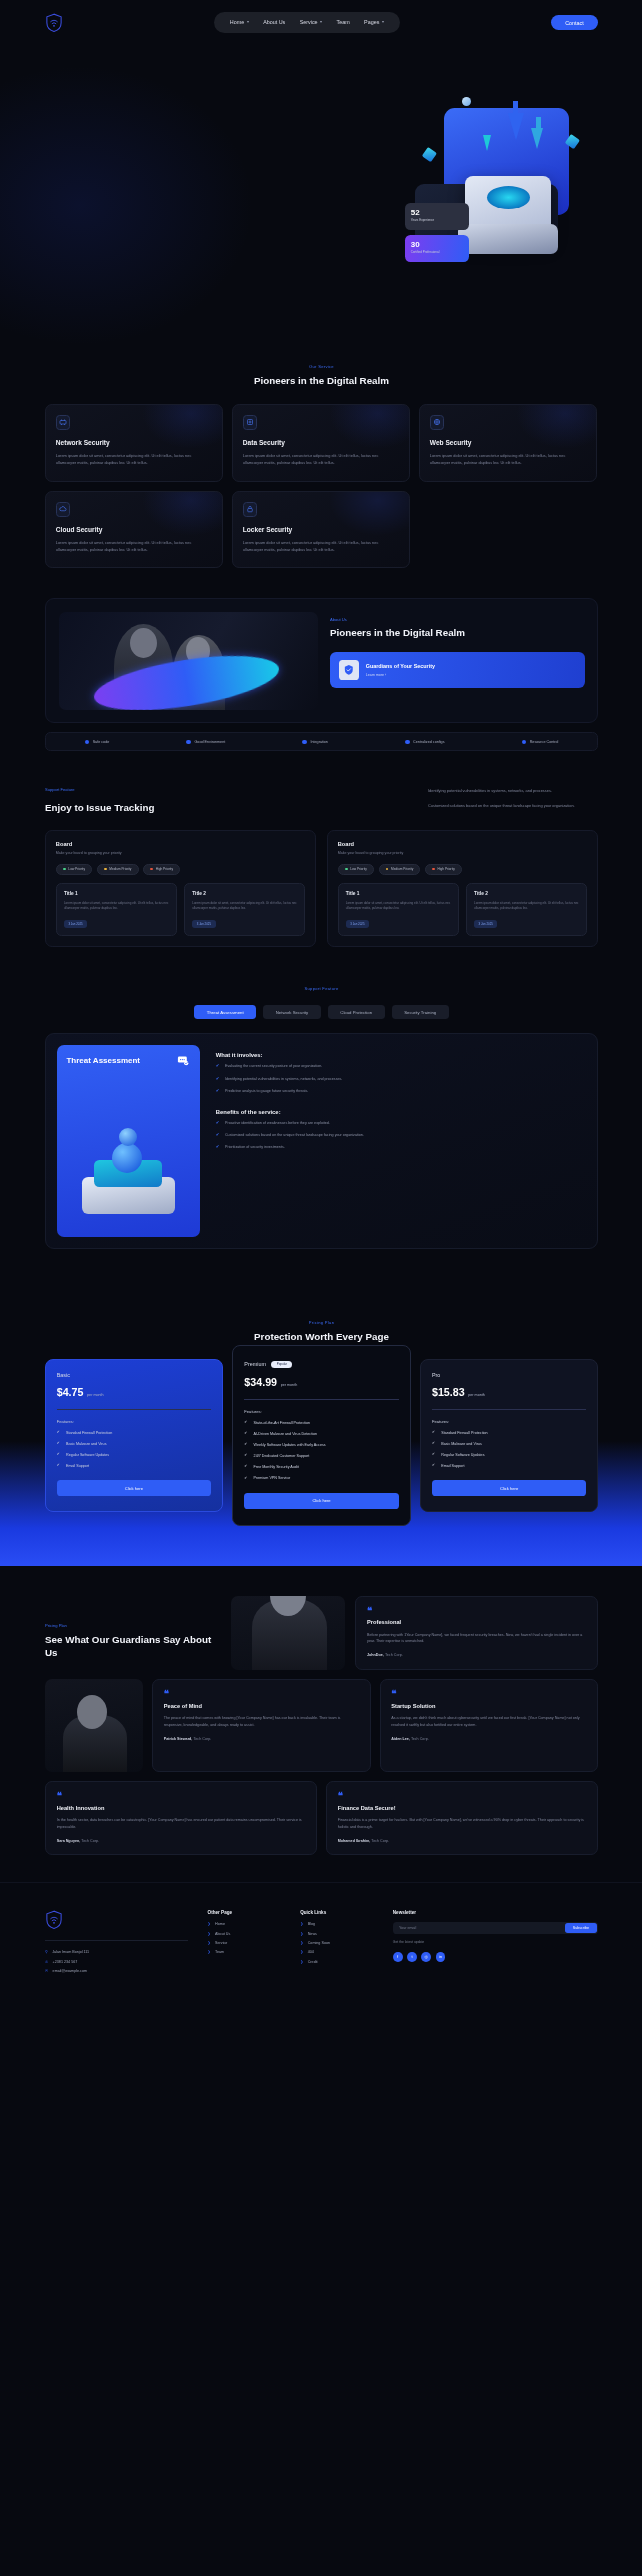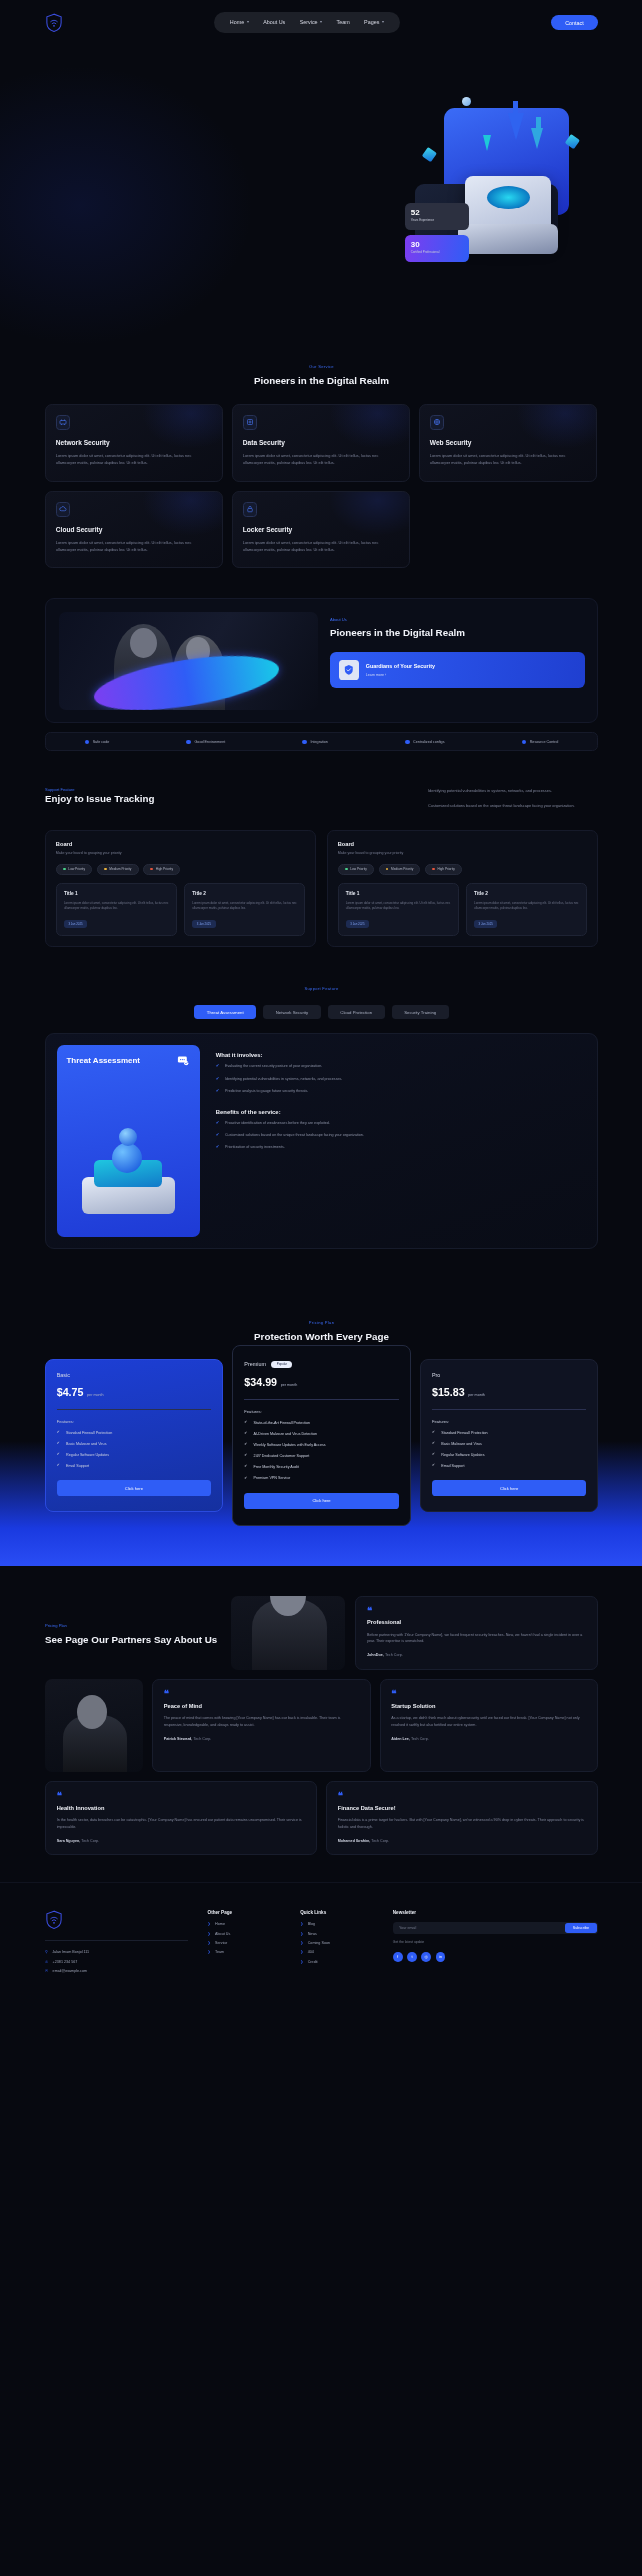--- a/index.html
+++ b/index.html
@@ -116,21 +116,21 @@
   .about-cta-s { font-size:3.6px; color:#cdd7f5; margin-top:2.7px; }
   .feat-bar { margin-top:9px; background:#0c0f1a; border:0.9px solid #161a2a; border-radius:5.4px;
               display:flex; justify-content:space-around; padding:6.2px 0; }
   .feat { font-size:3.7px; color:#a6abbd; display:flex; align-items:center; gap:3.6px; }
   .feat i { width:4.5px; height:4.5px; border-radius:50%; background:#2f5df6; display:inline-block; }
 
   
   .issues { margin-top:36px; }
   .iss-head { display:flex; justify-content:space-between; align-items:flex-start; }
   .iss-tag { font-size:4.1px; color:#3b6cf7; }
-  .iss-h { font-size:9.8px; font-weight:700; margin-top:0; line-height:1.35; color:#f2f4fa; width:187px; }
+  .iss-h { font-size:9.8px; font-weight:700; margin-top:9px; line-height:1.35; color:#f2f4fa; width:187px; }
   .iss-p { font-size:3.9px; line-height:1.85; color:#80869b; width:170px; margin-bottom:7.1px; }
   .boards { margin-top:14.3px; display:flex; gap:10.7px; }
   .board { flex:1; background:#0b0e18; border:0.9px solid #161a2a; border-radius:7.1px; padding:9.8px; }
   .board-t { font-size:5.7px; font-weight:700; color:#eef0f6; }
   .board-s { font-size:3.6px; color:#767c91; margin-top:3.6px; }
   .chips { display:flex; gap:4.5px; margin-top:9px; }
   .chip { background:#1b1f2c; border:0.9px solid #252a3a; border-radius:8px; font-size:3.2px;
           color:#b2b7c6; padding:2.7px 6.2px; }
   .chip-dot { width:2.7px;height:2.7px;border-radius:50%;display:inline-block;margin-right:2.7px; }
   .cards2 { display:flex; gap:7.1px; margin-top:8px; }
@@ -622,21 +622,21 @@
 
       </div>
     </div>
   </div>
 
   <div class="testi">
     <div class="container">
       <div class="t-top">
         <div class="t-left">
           <div class="t-tag">Pricing Plan</div>
-          <div class="t-h">See Page Our Partners Say About Us</div>
+          <div class="t-h">See What Our Guardians Say About Us</div>
         </div>
         <div class="t-photo">
           <div class="body"></div>
           <div class="head"></div>
         </div>
         <div class="t-card">
           <div class="t-quote">❝</div>
           <div class="t-name">Professional</div>
           <div class="t-body">Before partnering with 1Your Company Name], we faced frequent security breaches. Now, we haven't had a single incident in over a year. Their expertise is unmatched.</div>
           <div class="t-author"><span>JohnDoe,</span> <i>Tech Corp.</i></div>

